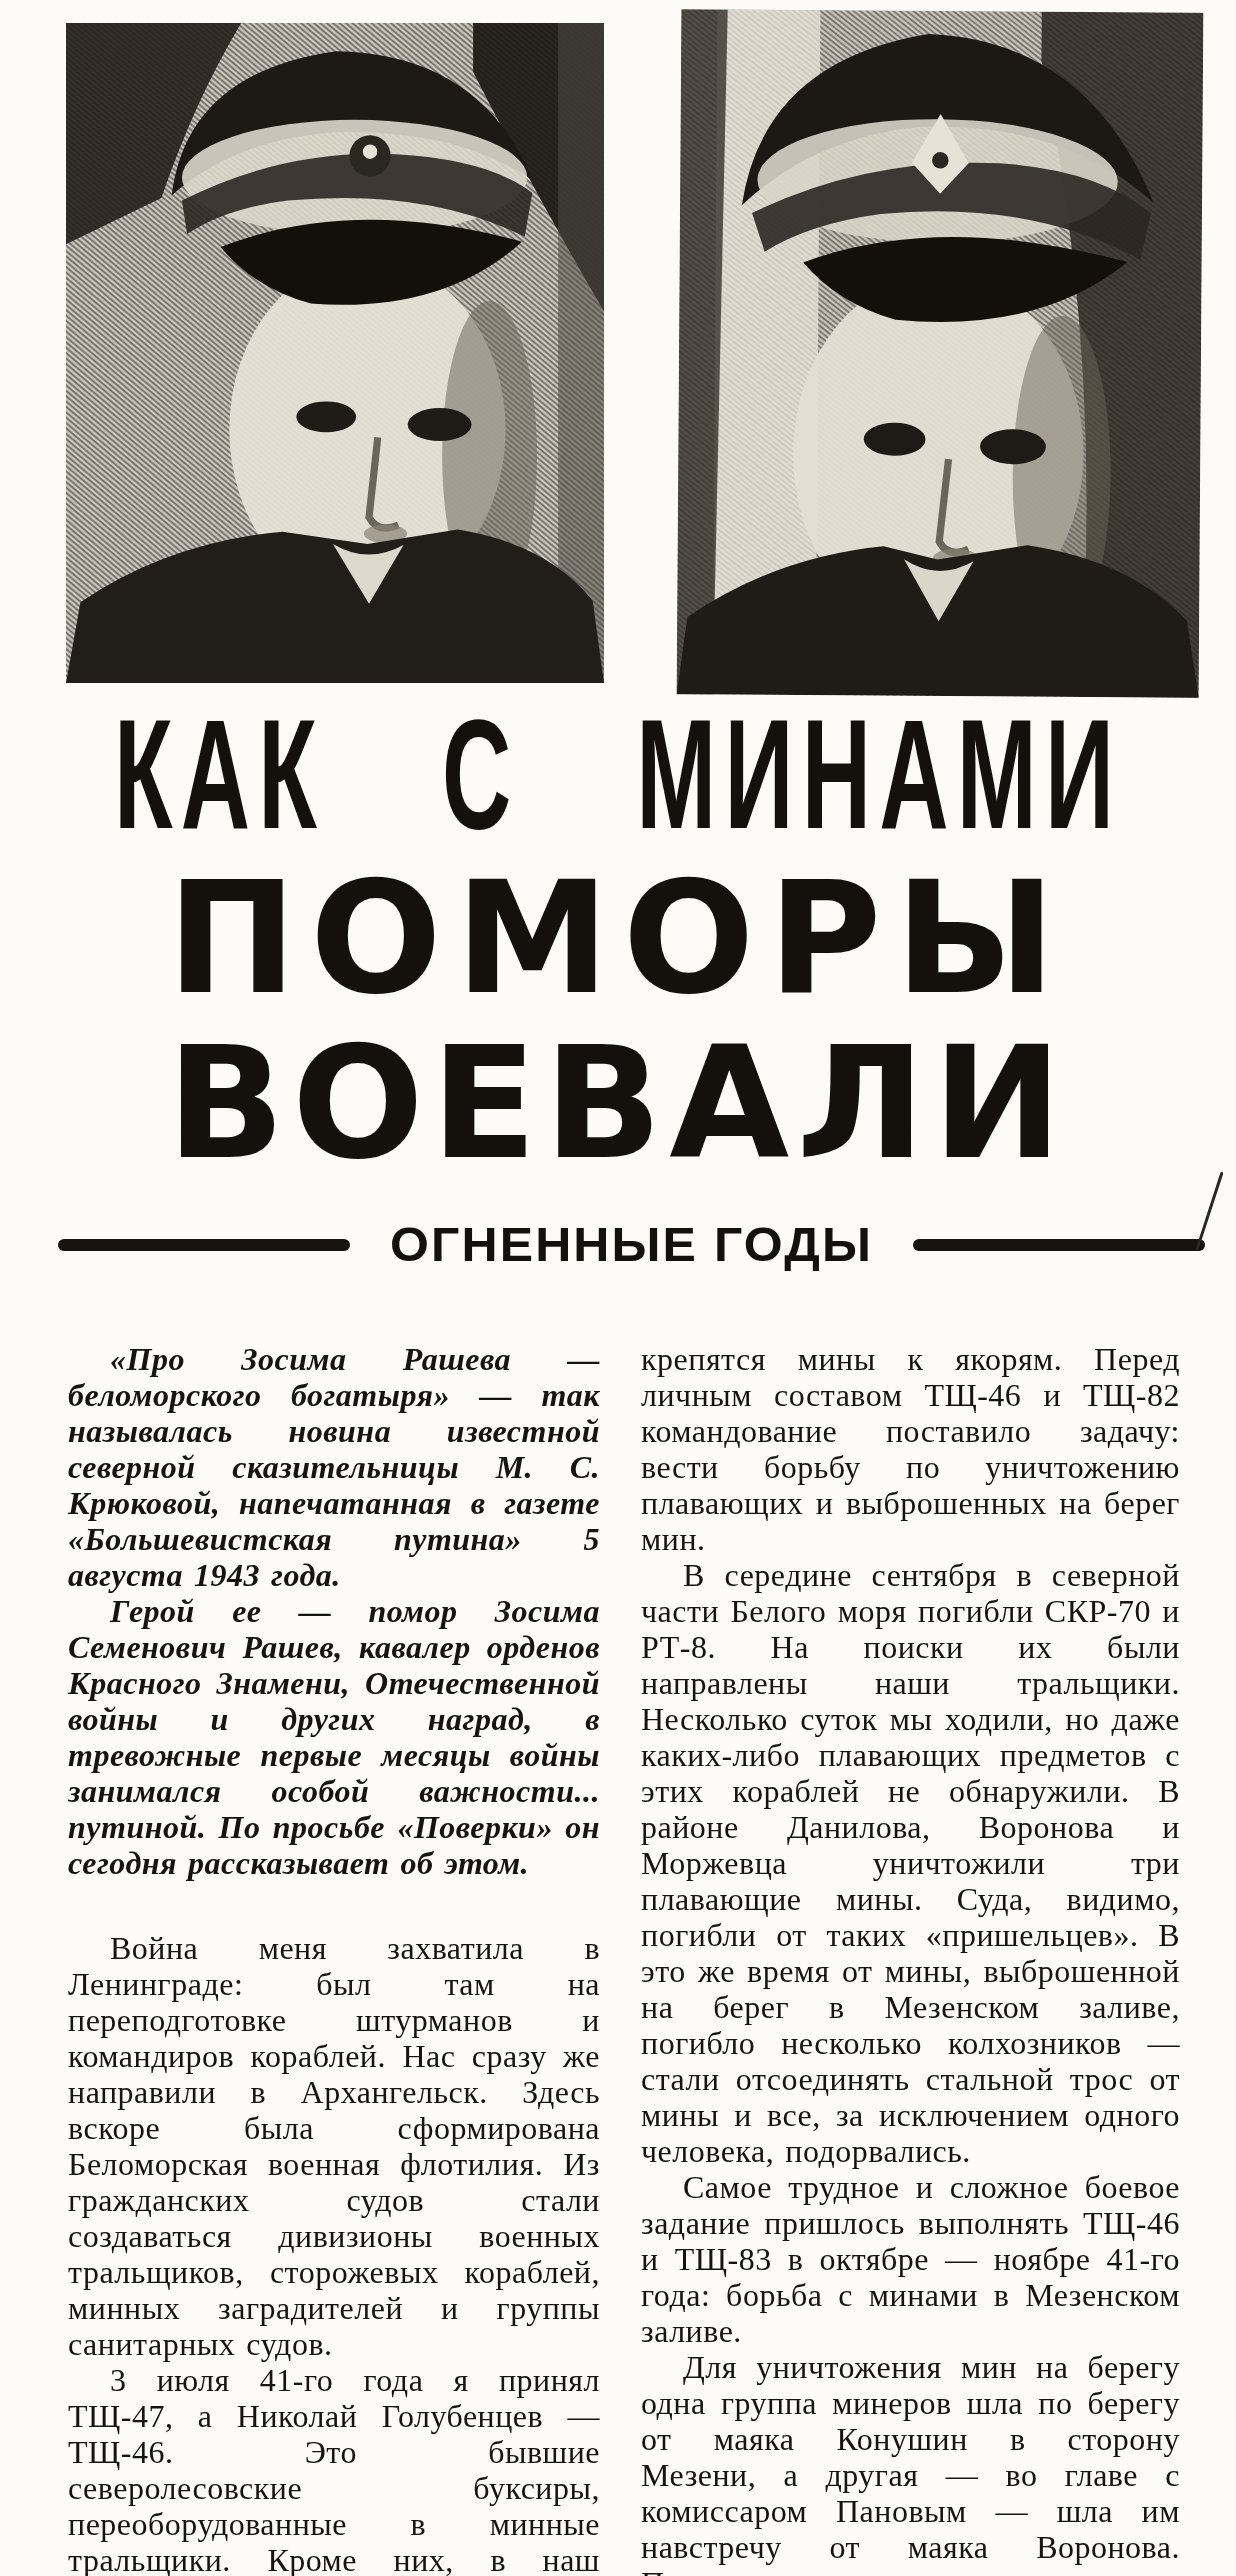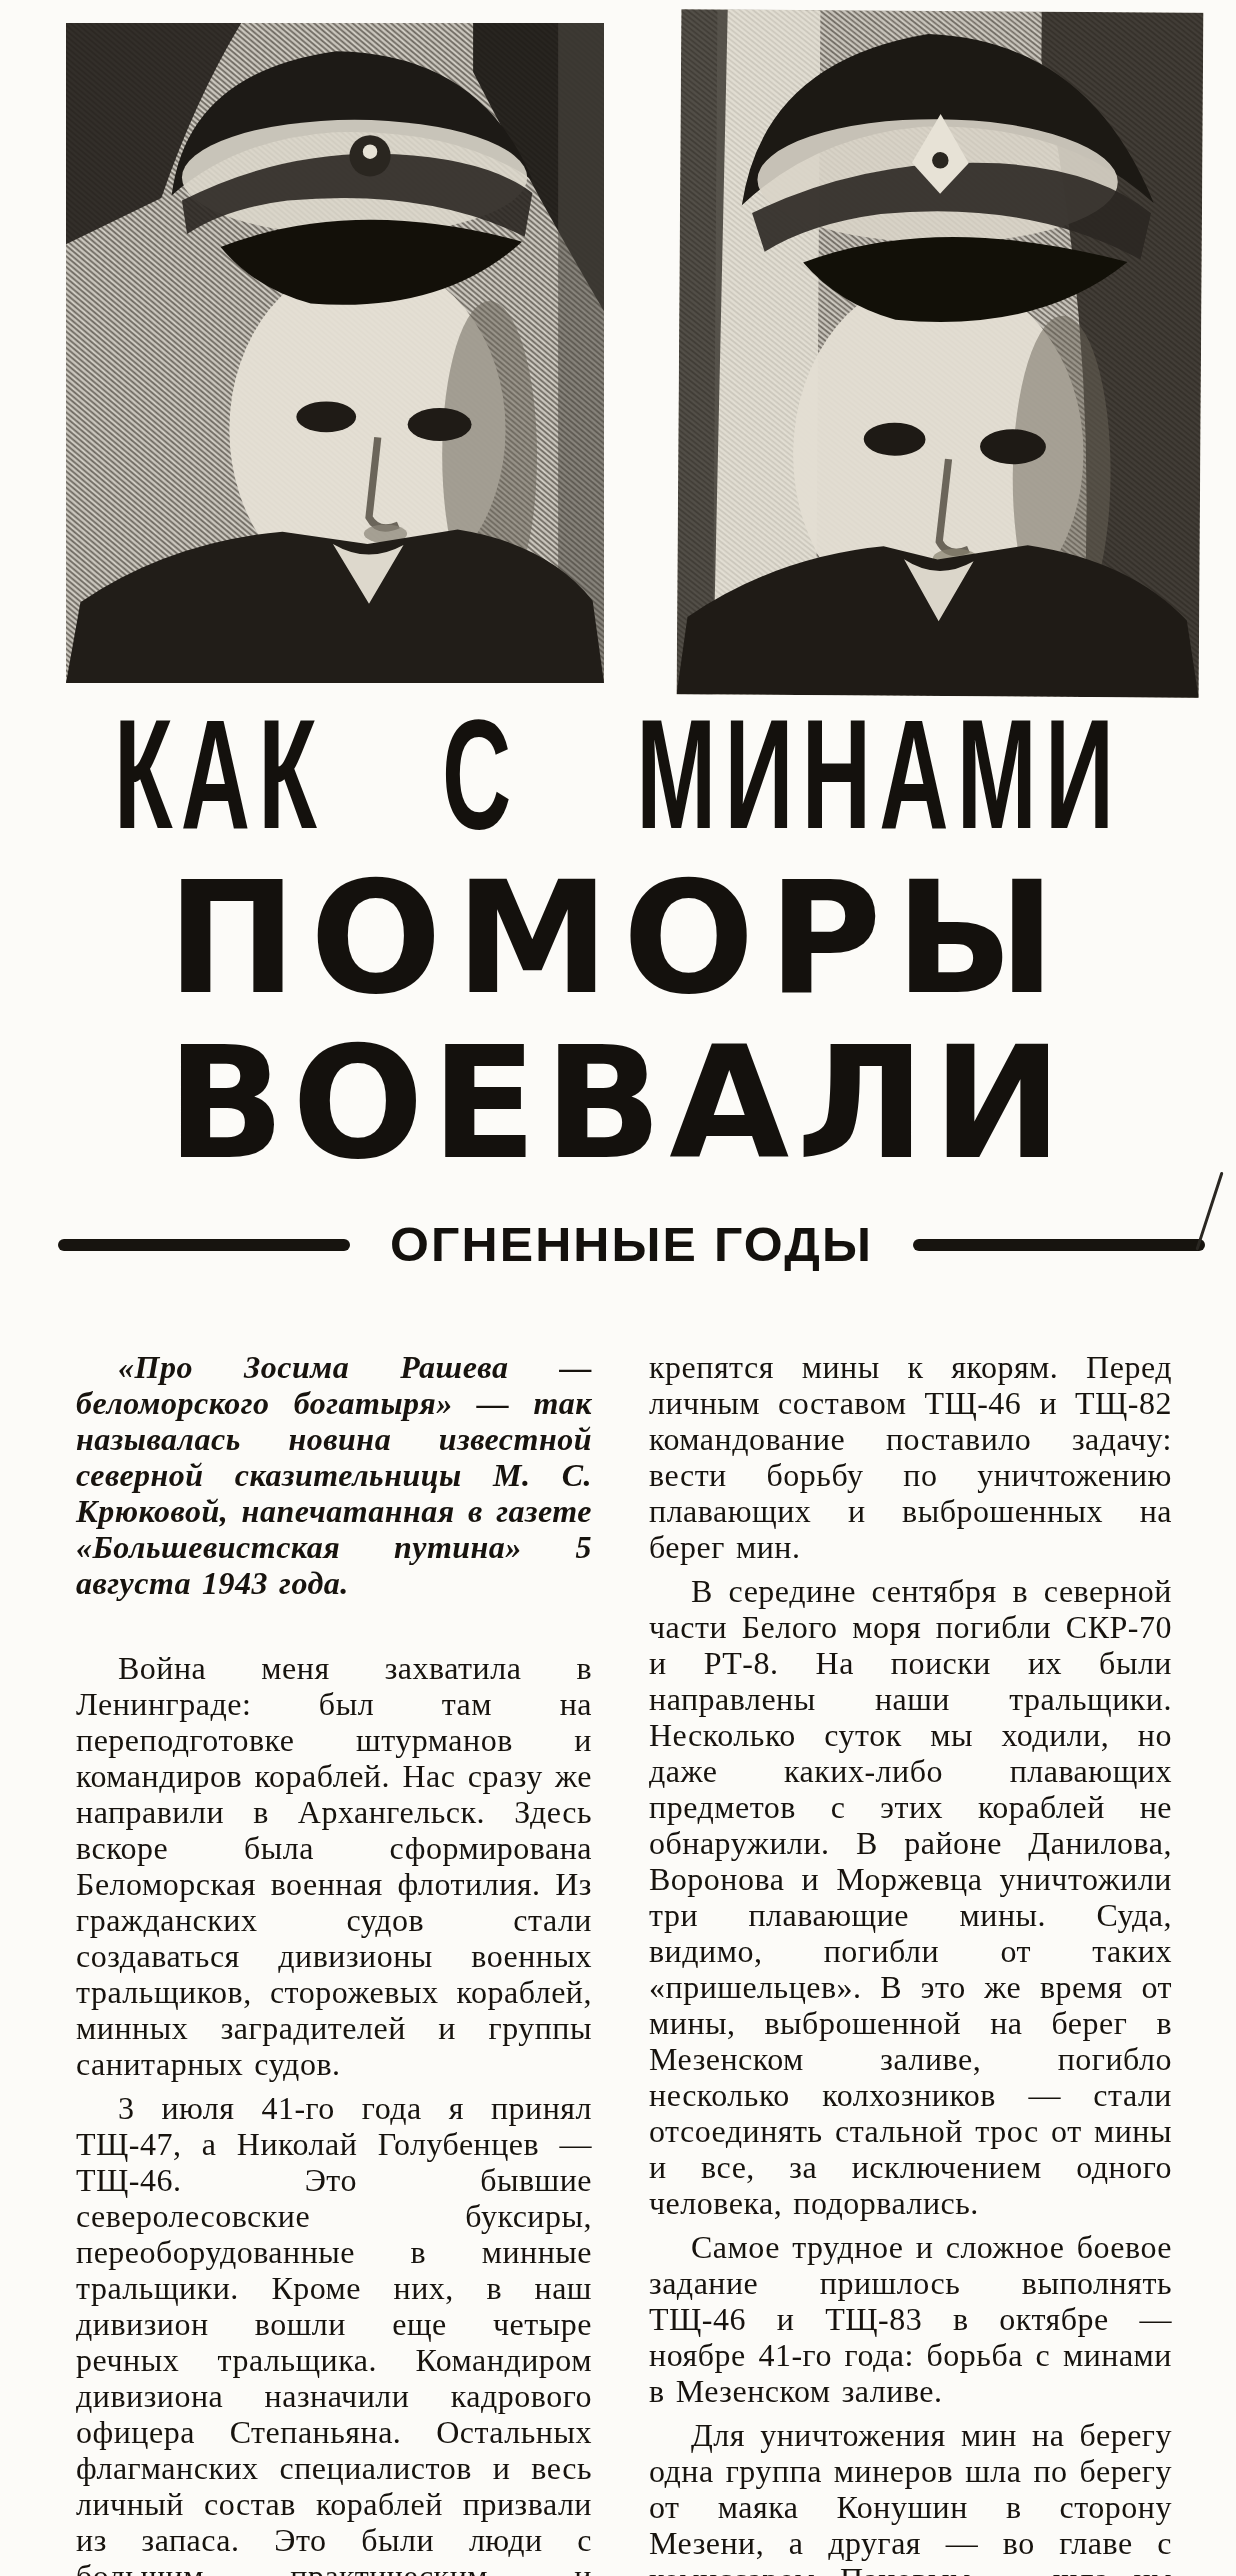--- a/index.html
+++ b/index.html
@@ -41,21 +41,21 @@
   }
 
   
   .col{
     position:absolute;top:1341px;height:2262px;overflow:hidden;
     text-align:justify;font-size:32px;line-height:36px;
     letter-spacing:0.5px;word-spacing:2.6px;
   }
   .col-left{left:68px;width:532px;}
   .col-right{left:641px;width:539px;}
-  .col p{margin:8px;text-indent:42px;}
+  .col p{margin:0;text-indent:42px;}
   .col p.intro{font-style:italic;font-weight:bold;font-size:32px;}
   .col p.cont{text-indent:0;}
   .col p.war{margin-top:49px;}
   .scratch{
     position:absolute;left:1208px;top:1170px;width:2.6px;height:82px;
     background:#2a2722;transform:rotate(18deg);border-radius:1.5px;
   }
 </style>
 </head>
 <body>
@@ -137,20 +137,21 @@
   <div class="hl hl2">ПОМОРЫ</div>
 
   <div class="rubric">
     <span class="rubric-rule"></span>
     <span class="rubric-text">ОГНЕННЫЕ ГОДЫ</span>
     <span class="rubric-rule"></span>
   </div>
 
   <div class="col col-left">
     <p class="intro">«Про Зосима Рашева — беломорского богатыря» — так называлась новина известной северной сказительницы М. С. Крюковой, напечатанная в газете «Большевистская путина» 5 августа 1943 года.</p>
+    <p class="intro">Герой ее — помор Зосима Семенович Рашев, кавалер орденов Красного Знамени, Отечественной войны и других наград, в тревожные первые месяцы войны занимался особой важности... путиной. По просьбе «Поверки» он сегодня рассказывает об этом.</p>
     <p class="war">Война меня захватила в Ленинграде: был там на переподготовке штурманов и командиров кораблей. Нас сразу же направили в Архангельск. Здесь вскоре была сформирована Беломорская военная флотилия. Из гражданских судов стали создаваться дивизионы военных тральщиков, сторожевых кораблей, минных заградителей и группы санитарных судов.</p>
     <p><span>3 июля 41-го года я принял ТЩ-47, а Николай Голубенцев — ТЩ-46. Это бывшие северолесовские буксиры, переоборудованные в минные тральщики. Кроме них, в наш дивизион вошли еще четыре речных тральщика. Командиром дивизиона назначили кадрового офицера Степаньяна. Остальных флагманских специалистов и весь личный состав кораблей призвали из запаса. Это были люди с большим практическим и жизненным опытом. Например, флагманский штурман дивизиона Миронов — бывший капитан Архангельского морского порта. Флагманский механик Григорьев — бывший директор Архангельского морского техникума. Старпом ТЩ-47 Лукичев — помор из Лямцы, хороший моряк, несколько лет плавал штурманом. Комиссаром ТЩ-47 был Панов из Котласа. Он в совершенстве знал связь, минное дело, все тральное вооружение и организацию корабля. Механиком — Копылов из Соломбалы. </span></p>
   </div>
 
   <div class="col col-right">
     <p class="cont">крепятся мины к якорям. Перед личным составом ТЩ-46 и ТЩ-82 командование поставило задачу: вести борьбу по уничтожению плавающих и выброшенных на берег мин.</p>
     <p>В середине сентября в северной части Белого моря погибли СКР-70 и РТ-8. На поиски их были направлены наши тральщики. Несколько суток мы ходили, но даже каких-либо плавающих предметов с этих кораблей не обнаружили. В районе Данилова, Воронова и Моржевца уничтожили три плавающие мины. Суда, видимо, погибли от таких «пришельцев». В это же время от мины, выброшенной на берег в Мезенском заливе, погибло несколько колхозников — стали отсоединять стальной трос от мины и все, за исключением одного человека, подорвались.</p>
     <p>Самое трудное и сложное боевое задание пришлось выполнять ТЩ-46 и ТЩ-83 в октябре — ноябре 41-го года: борьба с минами в Мезенском заливе.</p>
     <p>Для уничтожения мин на берегу одна группа минеров шла по берегу от маяка Конушин в сторону Мезени, а другая — во главе с комиссаром Пановым — шла им навстречу от маяка Воронова. Погода в этот период всегда стоит штормовая, холод, дождь со снегом. Населенные пункты редки. И группа, выезжая на берег, брала с собой продукты не менее, чем на трое суток, а подрывных патронов — сколько могли унести. Из-за ураганов группы иногда возвращались на корабли суток через пять — мокрые, голодные, усталые. Отдохнув за ночь, утром снова шли на берег. Было и так, что волной мину катает возле берега, она не рвется, и приходилось ждать до трех суток, пока ее не выбросит на берег.</p>
 

